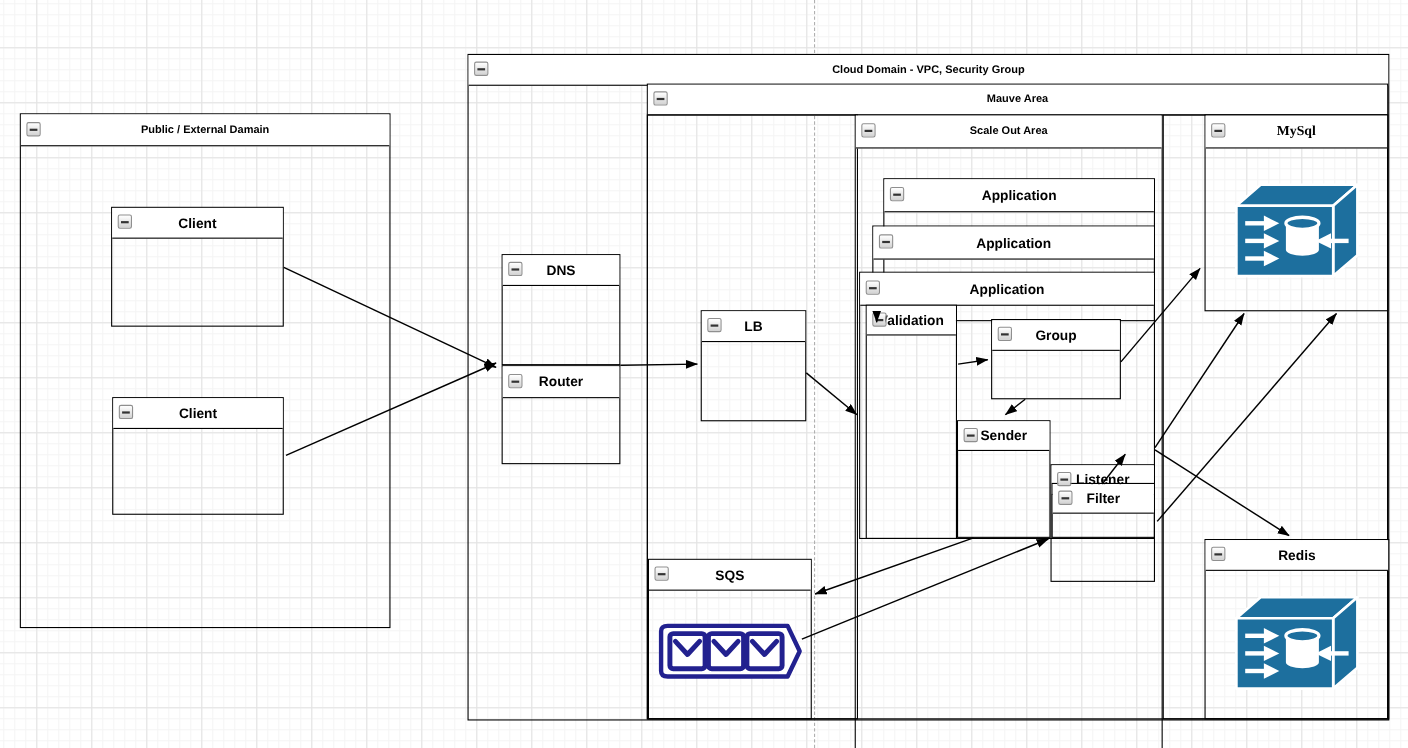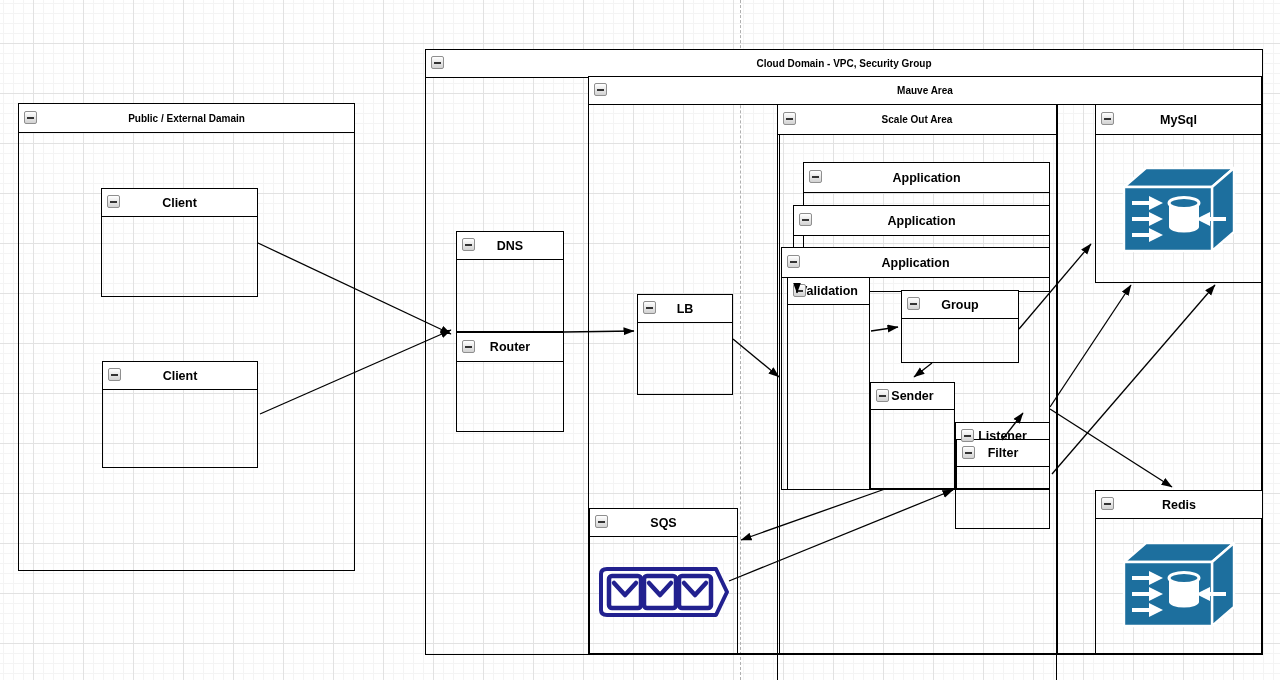--- a/index.html
+++ b/index.html
@@ -145,40 +145,40 @@
           <span class="collapse" style="top: 6px;"></span>
           <span class="label">Filter</span>
         </div>
       </div>
       <div class="shape node" style="left: 456px; top: 231px; width: 108px; height: 101px;">
         <div class="titlebar" style="height: 27px;">
           <span class="collapse" style="top: 6px;"></span>
           <span class="label">DNS</span>
         </div>
       </div>
-      <div class="shape node" style="left: 456px; top: 332px; width: 108px; height: 100px;">
+      <div class="shape node" style="left: 456px; top: 332px; width: 108px; height: 90px;">
         <div class="titlebar" style="height: 28px;">
           <span class="collapse" style="top: 7px;"></span>
           <span class="label">Router</span>
         </div>
       </div>
-      <div class="shape node" style="left: 637px; top: 282px; width: 96px; height: 101px; margin-top: 12px;">
+      <div class="shape node" style="left: 637px; top: 282px; width: 96px; height: 101px;">
         <div class="titlebar" style="height: 27px;">
           <span class="collapse" style="top: 6px;"></span>
           <span class="label">LB</span>
         </div>
       </div>
       <div class="shape node" style="left: 589px; top: 508px; width: 149px; height: 146px;">
         <div class="titlebar" style="height: 27px;">
           <span class="collapse" style="top: 6px;"></span>
           <span class="label">SQS</span>
         </div>
       </div>
       <div class="shape node" style="left: 1095px; top: 104px; width: 167px; height: 179px;">
-        <div class="titlebar" style="height: 29px;">
+        <div class="titlebar" style="height: 29px; font-family: Liberation Serif, serif;">
           <span class="collapse" style="top: 7px;"></span>
           <span class="label">MySql</span>
         </div>
       </div>
       <div class="shape node" style="left: 1095px; top: 490px; width: 168px; height: 164px;">
         <div class="titlebar" style="height: 27px;">
           <span class="collapse" style="top: 6px;"></span>
           <span class="label">Redis</span>
         </div>
       </div>

